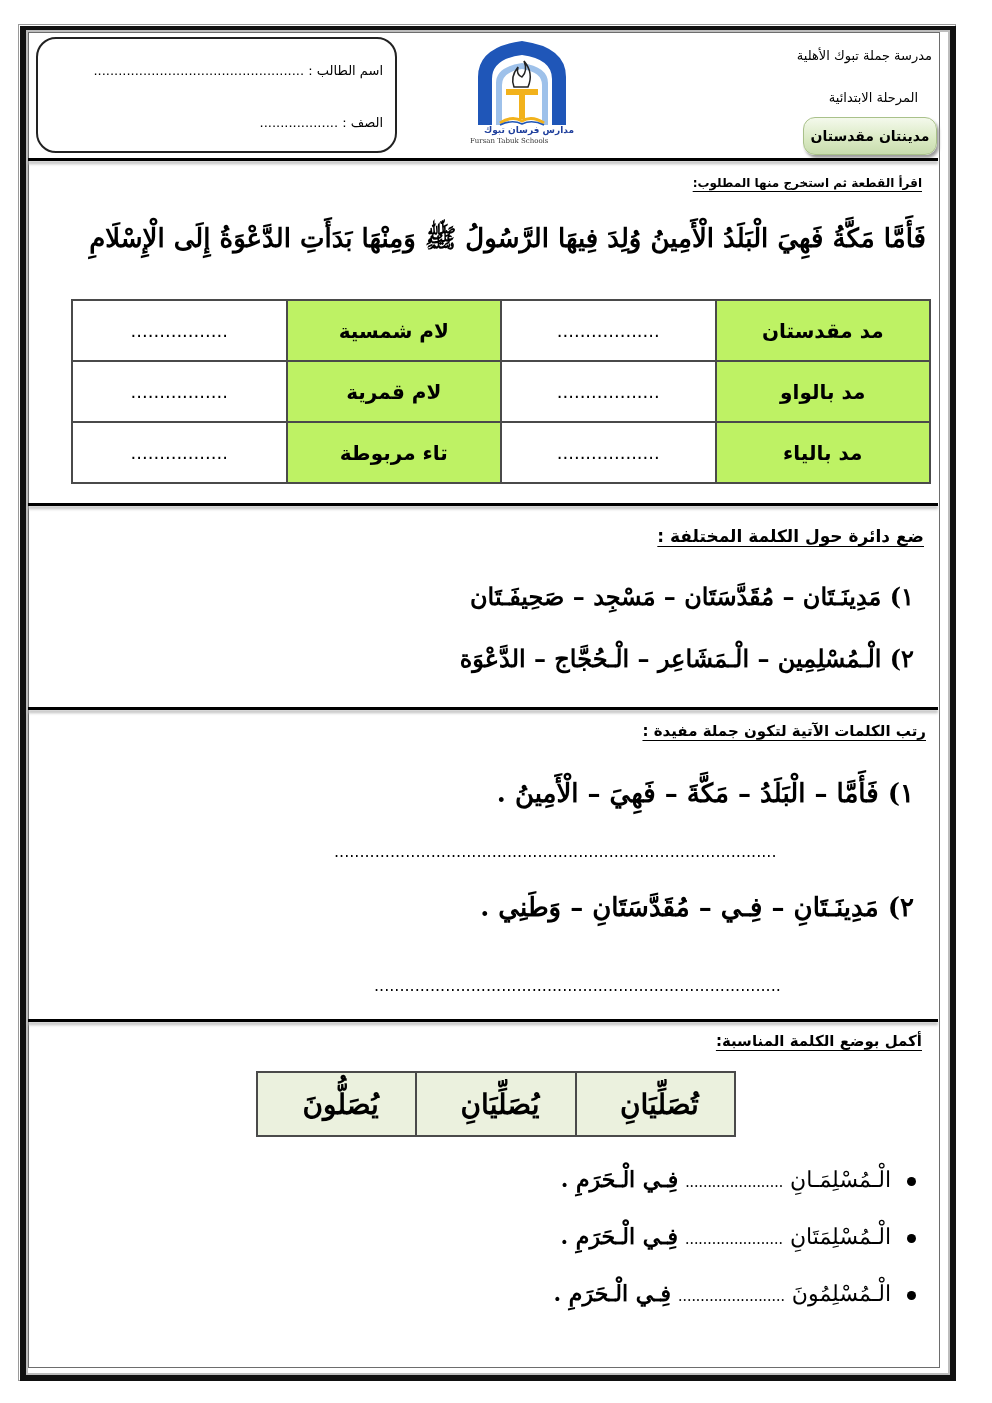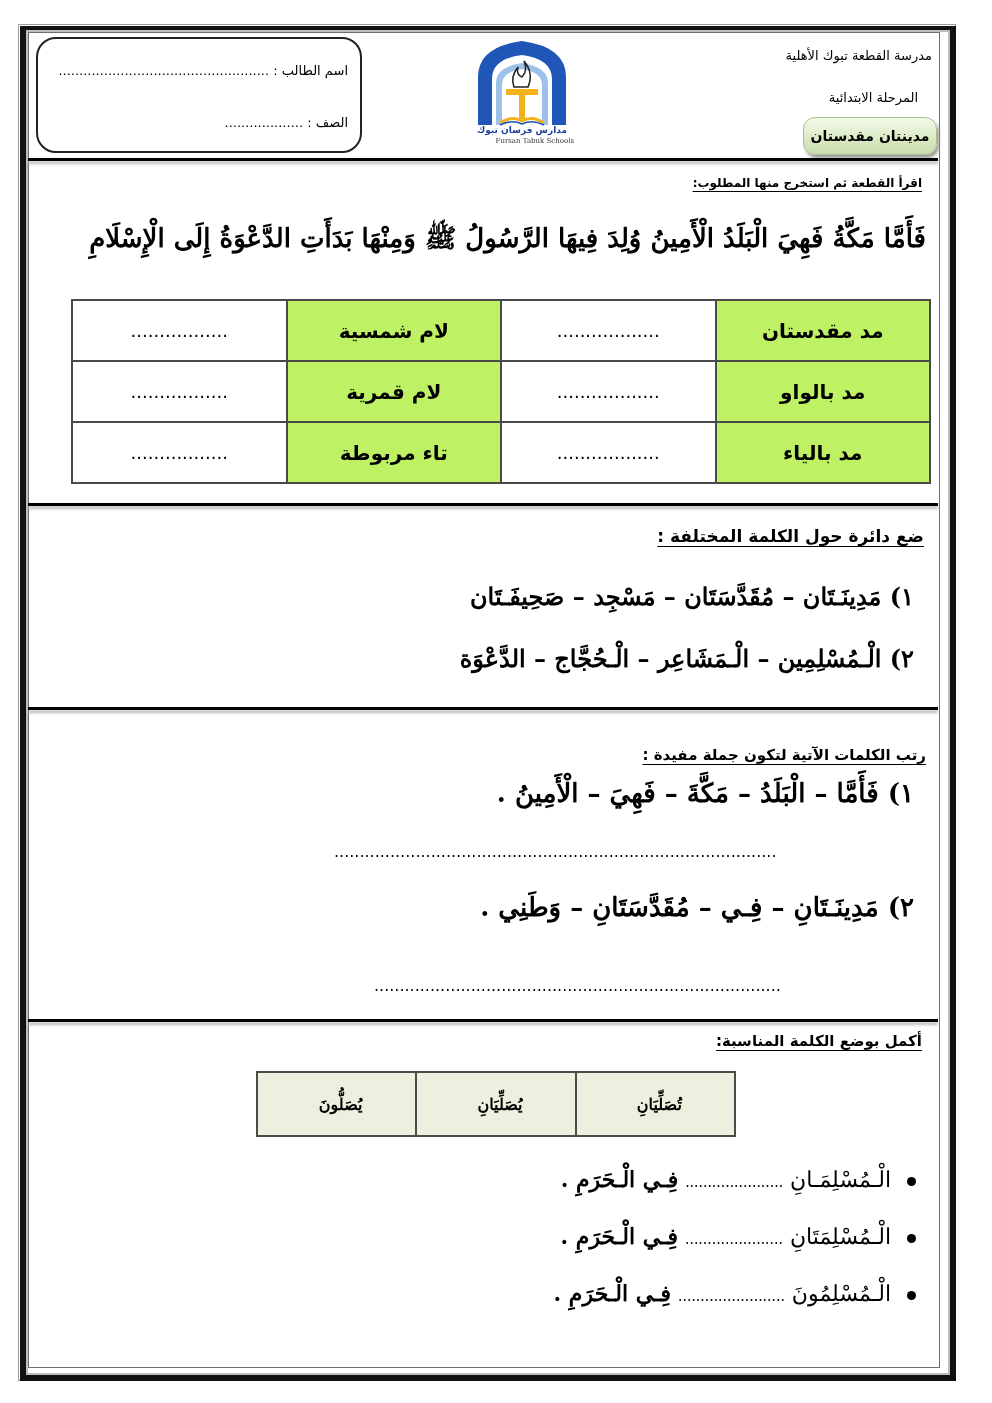--- a/index.html
+++ b/index.html
@@ -11,48 +11,48 @@
       border-left: 6px solid #111; border-right: 6px solid #111; border-top: 4px solid #111; border-bottom: 6px solid #111;
       box-shadow: inset 2px 2px 0 #bdbdbd, inset -2px -2px 0 #bdbdbd; }
     .frame-inner { position: absolute; left: 28px; top: 32px; width: 910px; height: 1334px;
       border: 1px solid #6d6d6d; }
     .divider { position: absolute; left: 28px; width: 910px; height: 3px; background: #000;
       box-shadow: 0 3px 3px #bcbcbc; }
     .rtl { direction: rtl; unicode-bidi: embed; }
 
     
     .student-box { position: absolute; left: 36px; top: 37px; width: 322px; height: 112px;
-      border: 2px solid #222; border-radius: 20px; }
+      border: 2px solid #222; border-radius: 20px; padding-left: 35px; }
     .student-line { position: absolute; right: 12px; font-size: 13px; font-family: "DejaVu Sans", sans-serif; white-space: nowrap; }
     .dots-inline { letter-spacing: 0; }
     .school-name { position: absolute; right: 60px; top: 48px; font-size: 13px; font-family: "DejaVu Sans", sans-serif; white-space: nowrap; }
     .stage { position: absolute; right: 74px; top: 90px; font-size: 13px; font-family: "DejaVu Sans", sans-serif; white-space: nowrap; }
     .lesson-badge { position: absolute; left: 803px; top: 117px; width: 132px; height: 36px;
       border-radius: 12px; border: 1px solid #a9c18a;
       background: linear-gradient(#f4f9ec, #d9e9c2 60%, #c8dcae);
       box-shadow: 2px 3px 3px #9c9c9c; display: flex; align-items: center; justify-content: center;
       font-weight: bold; font-size: 14px; font-family: "DejaVu Sans", sans-serif; }
     .logo { position: absolute; left: 470px; top: 37px; width: 104px; height: 112px; }
-    .logo-ar { position: absolute; left: 0; width: 104px; top: 88px; text-align: center; font-size: 9px; color: #1f3f9c; font-weight: bold; }
-    .logo-en { position: absolute; left: 0; width: 104px; top: 100px; text-align: right; font-size: 7px; color: #333; font-family: "DejaVu Serif", serif; }
+    .logo-ar { position: absolute; left: 0; width: 104px; top: 88px; font-size: 9px; color: #1f3f9c; font-weight: bold; }
+    .logo-en { position: absolute; left: 0; width: 104px; top: 100px; text-align: left; font-size: 7px; color: #333; font-family: "DejaVu Serif", serif; }
 
     
     .heading { position: absolute; font-weight: bold; font-family: "DejaVu Sans", sans-serif; text-decoration: underline; text-underline-offset: 4px; white-space: nowrap; }
     .big-text { position: absolute; font-family: "DejaVu Serif", serif; font-weight: bold; white-space: nowrap; }
 
     
     table.extract { position: absolute; left: 71px; top: 299px; width: 860px; border-collapse: collapse; }
     table.extract td { border: 2px solid #4a4a4a; height: 57px; text-align: center; vertical-align: middle; width: 25%; }
     table.extract td.label { background: #bef264; font-weight: bold; font-size: 20px; font-family: "DejaVu Sans", sans-serif; }
     table.extract td.blank { font-size: 18px; letter-spacing: 0px; }
 
     
     table.choices { position: absolute; left: 256px; top: 1071px; width: 480px; border-collapse: collapse; }
     table.choices td { border: 2px solid #4a4a4a; background: #ebf1de; height: 60px; width: 33.33%;
-      text-align: center; vertical-align: middle; font-family: "DejaVu Serif", serif; font-weight: bold; font-size: 16px; padding-left: 9px; }
+      text-align: center; vertical-align: middle; font-family: "DejaVu Serif", serif; font-weight: bold; font-size: 28px; padding-left: 9px; }
 
     .bullet-line { position: absolute; right: 76px; font-family: "DejaVu Serif", serif; font-size: 22px; white-space: nowrap; text-align: center; }
     .bullet { display: inline-block; width: 9px; height: 9px; background: #000; border-radius: 50%; margin-left: 16px; vertical-align: middle; }
     .bold { font-weight: bold; }
     .answer-line { position: absolute; font-size: 16px; letter-spacing: 0px; white-space: nowrap; }
   </style>
 </head>
 <body>
 
 <div class="frame-outer"></div>
@@ -77,21 +77,21 @@
     <path d="M44 50 Q40 40 48 30 Q46 38 52 40 Q58 34 54 24 Q64 36 58 50 Z" fill="none" stroke="#222" stroke-width="1.5"></path>
     <rect x="36" y="52" width="32" height="6" fill="#f2b21c"></rect>
     <rect x="49" y="58" width="6" height="24" fill="#f2b21c"></rect>
     <path d="M30 86 Q42 78 52 84 Q62 78 74 86" fill="none" stroke="#f2b21c" stroke-width="3"></path>
     <path d="M30 88 Q42 82 52 87 Q62 82 74 88" fill="none" stroke="#1f56b8" stroke-width="1.5"></path>
   </svg>
   <div class="logo-ar rtl">مدارس فرسان تبوك</div>
   <div class="logo-en">Fursan Tabuk Schools</div>
 </div>
 
-<div class="school-name rtl">مدرسة القطعة تبوك الأهلية</div>
+<div class="school-name rtl">مدرسة جملة تبوك الأهلية</div>
 <div class="stage rtl">المرحلة الابتدائية</div>
 <div class="lesson-badge rtl">مدينتان مقدستان</div>
 
 <div class="divider" style="top:158px;"></div>
 
 <div class="heading rtl" style="right:70px; top:176px; font-size:12px;">اقرأ القطعة ثم استخرج منها المطلوب:</div>
 <div class="big-text rtl" style="right:66px; top:222px; font-size:26px;">فَأَمَّا مَكَّةُ فَهِيَ الْبَلَدُ الْأَمِينُ وُلِدَ فِيهَا الرَّسُولُ ﷺ وَمِنْهَا بَدَأَتِ الدَّعْوَةُ إِلَى الْإِسْلَامِ</div>
 
 <table class="extract rtl">
   <tbody>
@@ -117,21 +117,21 @@
   </table>
 
 <div class="divider" style="top:503px;"></div>
 
 <div class="heading rtl" style="right:68px; top:526px; font-size:17px;">ضع دائرة حول الكلمة المختلفة :</div>
 <div class="big-text rtl" style="right:78px; top:582px; font-size:24px;">١) مَدِينَـتَان  –  مُقَدَّسَتَان  –  مَسْجِد  –  صَحِيفَـتَان</div>
 <div class="big-text rtl" style="right:78px; top:644px; font-size:24px;">٢) الْـمُسْلِمِين  –  الْـمَشَاعِر  –  الْـحُجَّاج  –  الدَّعْوَة</div>
 
 <div class="divider" style="top:707px;"></div>
 
-<div class="heading rtl" style="right:66px; top:722px; font-size:15px;margin-top:24px;">رتب الكلمات الآتية لتكون جملة مفيدة :</div>
+<div class="heading rtl" style="right:66px; top:722px; font-size:15px;">رتب الكلمات الآتية لتكون جملة مفيدة :</div>
 <div class="big-text rtl" style="right:78px; top:778px; font-size:26px;">١) فَأَمَّا  –  الْبَلَدُ  –  مَكَّةَ  –  فَهِيَ  –  الْأَمِينُ .</div>
 <div class="answer-line" style="left:334px; top:842px;">.......................................................................................</div>
 <div class="big-text rtl" style="right:78px; top:892px; font-size:26px;">٢) مَدِينَـتَانِ  –  فِـي  –  مُقَدَّسَتَانِ  –  وَطَنِي .</div>
 <div class="answer-line" style="left:374px; top:976px;">................................................................................</div>
 
 <div class="divider" style="top:1019px;"></div>
 
 <div class="heading rtl" style="right:70px; top:1032px; font-size:15px;">أكمل بوضع الكلمة المناسبة:</div>
 
 <table class="choices" dir="ltr">

